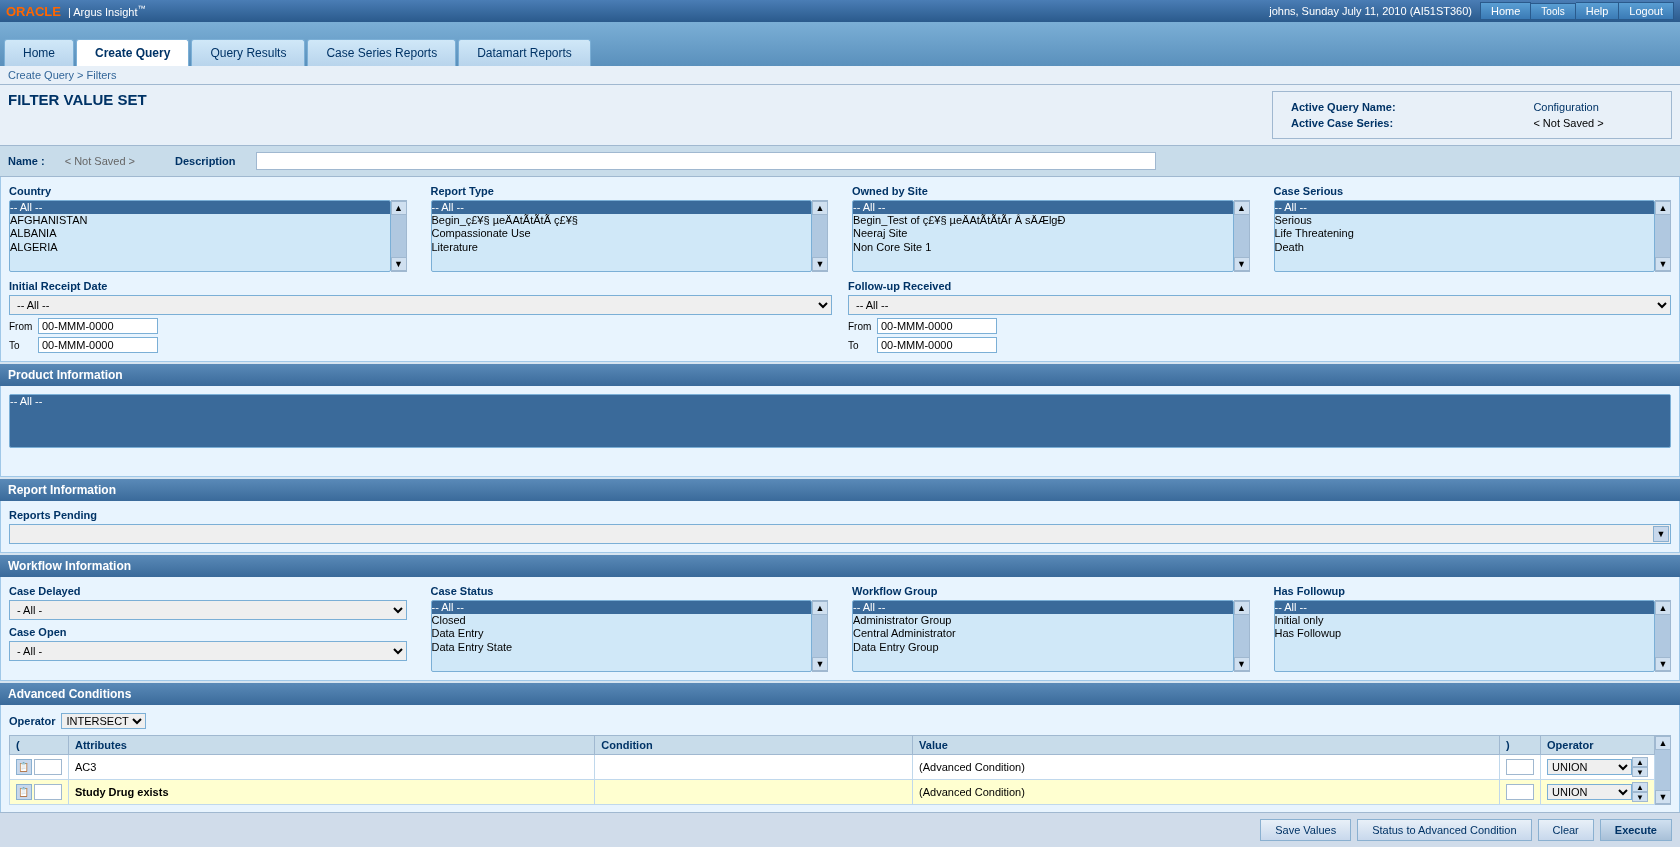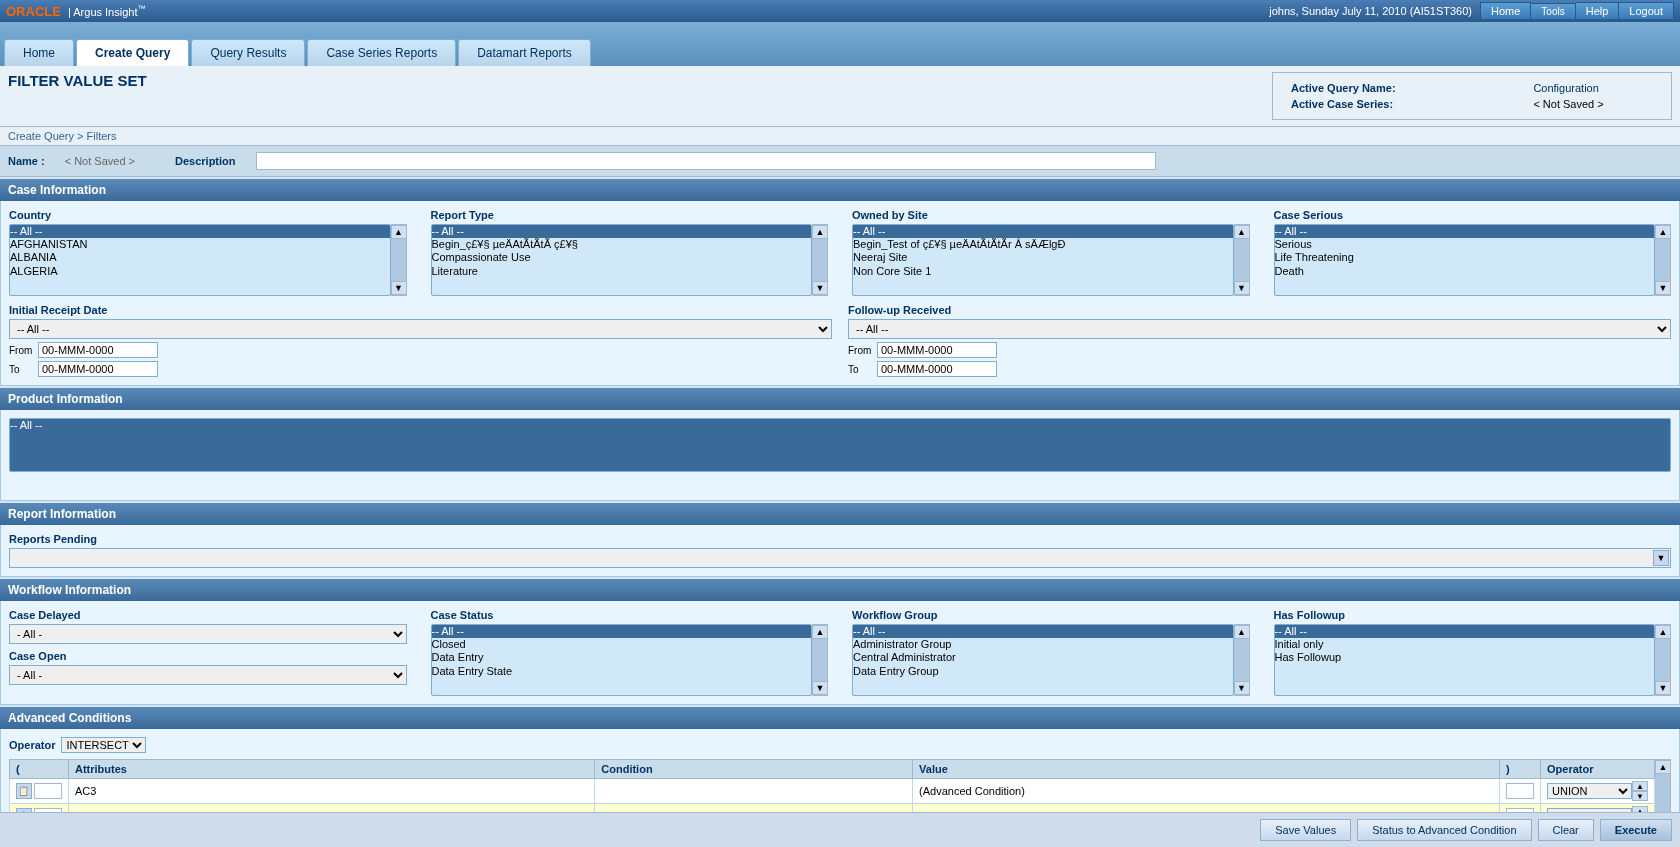--- a/index.html
+++ b/index.html
@@ -146,20 +146,22 @@
     </div>
   </div>
 
   <div id="main-nav">
     <div class="main-tab">Home</div>
     <div class="main-tab active">Create Query</div>
     <div class="main-tab">Query Results</div>
     <div class="main-tab">Case Series Reports</div>
     <div class="main-tab">Datamart Reports</div>
   </div>
+
+  <div id="breadcrumb">Create Query &gt; Filters</div>
 
   <div id="page-header">
     <div id="page-title">FILTER VALUE SET</div>
     <div id="query-info">
       <table>
         <tbody>
             <tr>
           <td class="query-label">Active Query Name:</td>
           <td></td>
           <td style="width:40px;"></td>
@@ -169,30 +171,27 @@
           <td class="query-label">Active Case Series:</td>
           <td></td>
           <td></td>
           <td>&lt; Not Saved &gt;</td>
         </tr>
       </tbody>
         </table>
     </div>
   </div>
 
-  <div id="breadcrumb">Create Query &gt; Filters</div>
-
   <div id="name-desc">
     <span class="name-label">Name :</span>
     <span class="name-value">&lt; Not Saved &gt;</span>
     <span class="desc-label">Description</span>
     <input type="text" class="desc-input" style="">
   </div>
 
-  <div class="section-header">Case Information</div>
   <div class="section-content">
     <div class="four-col">
 
       <div>
         <div class="col-label">Country</div>
         <div style="display:flex; height:72px;">
           <select multiple="" style="flex:1; font-size:11px; border:1px solid #7bafd6; background:#d0e8f8;">
             <option style="background:#3a6a9a;color:#fff;" selected="">-- All --</option>
             <option>AFGHANISTAN</option>
             <option>ALBANIA</option>

